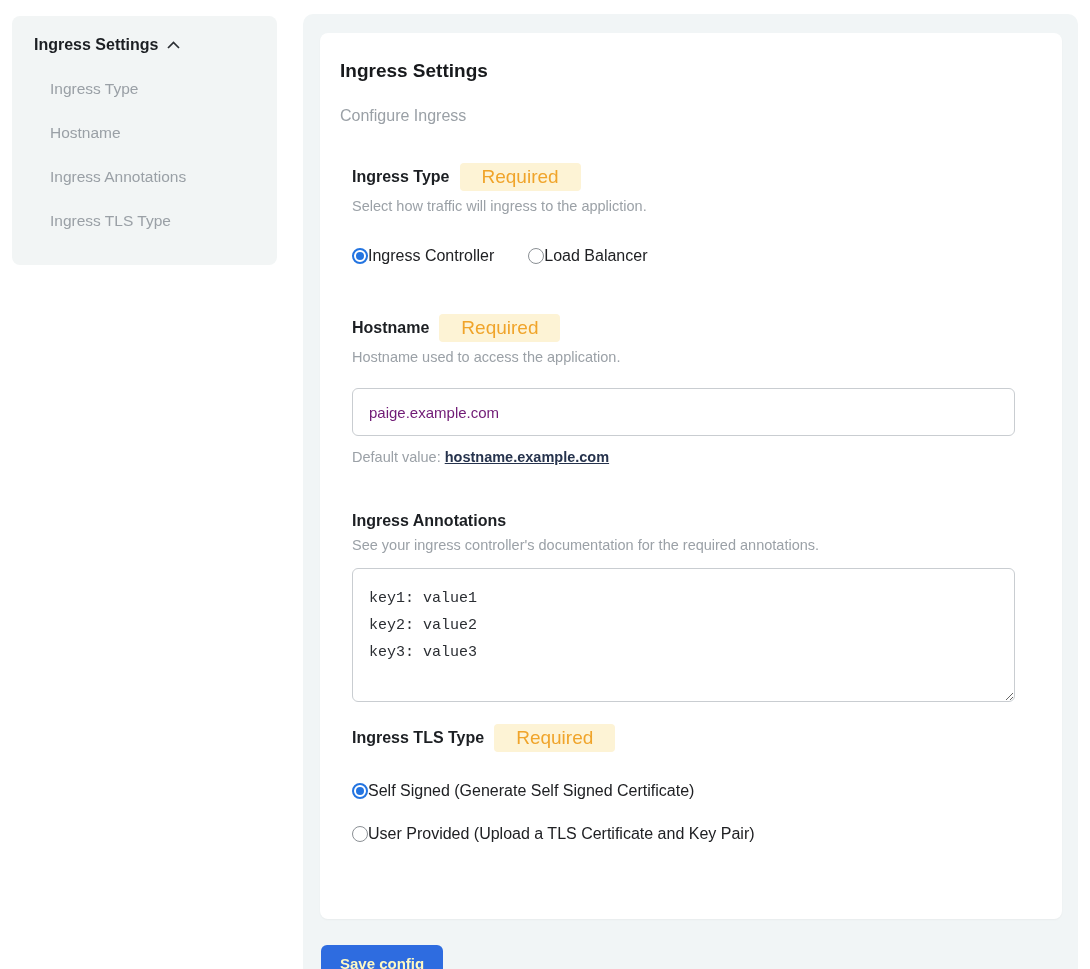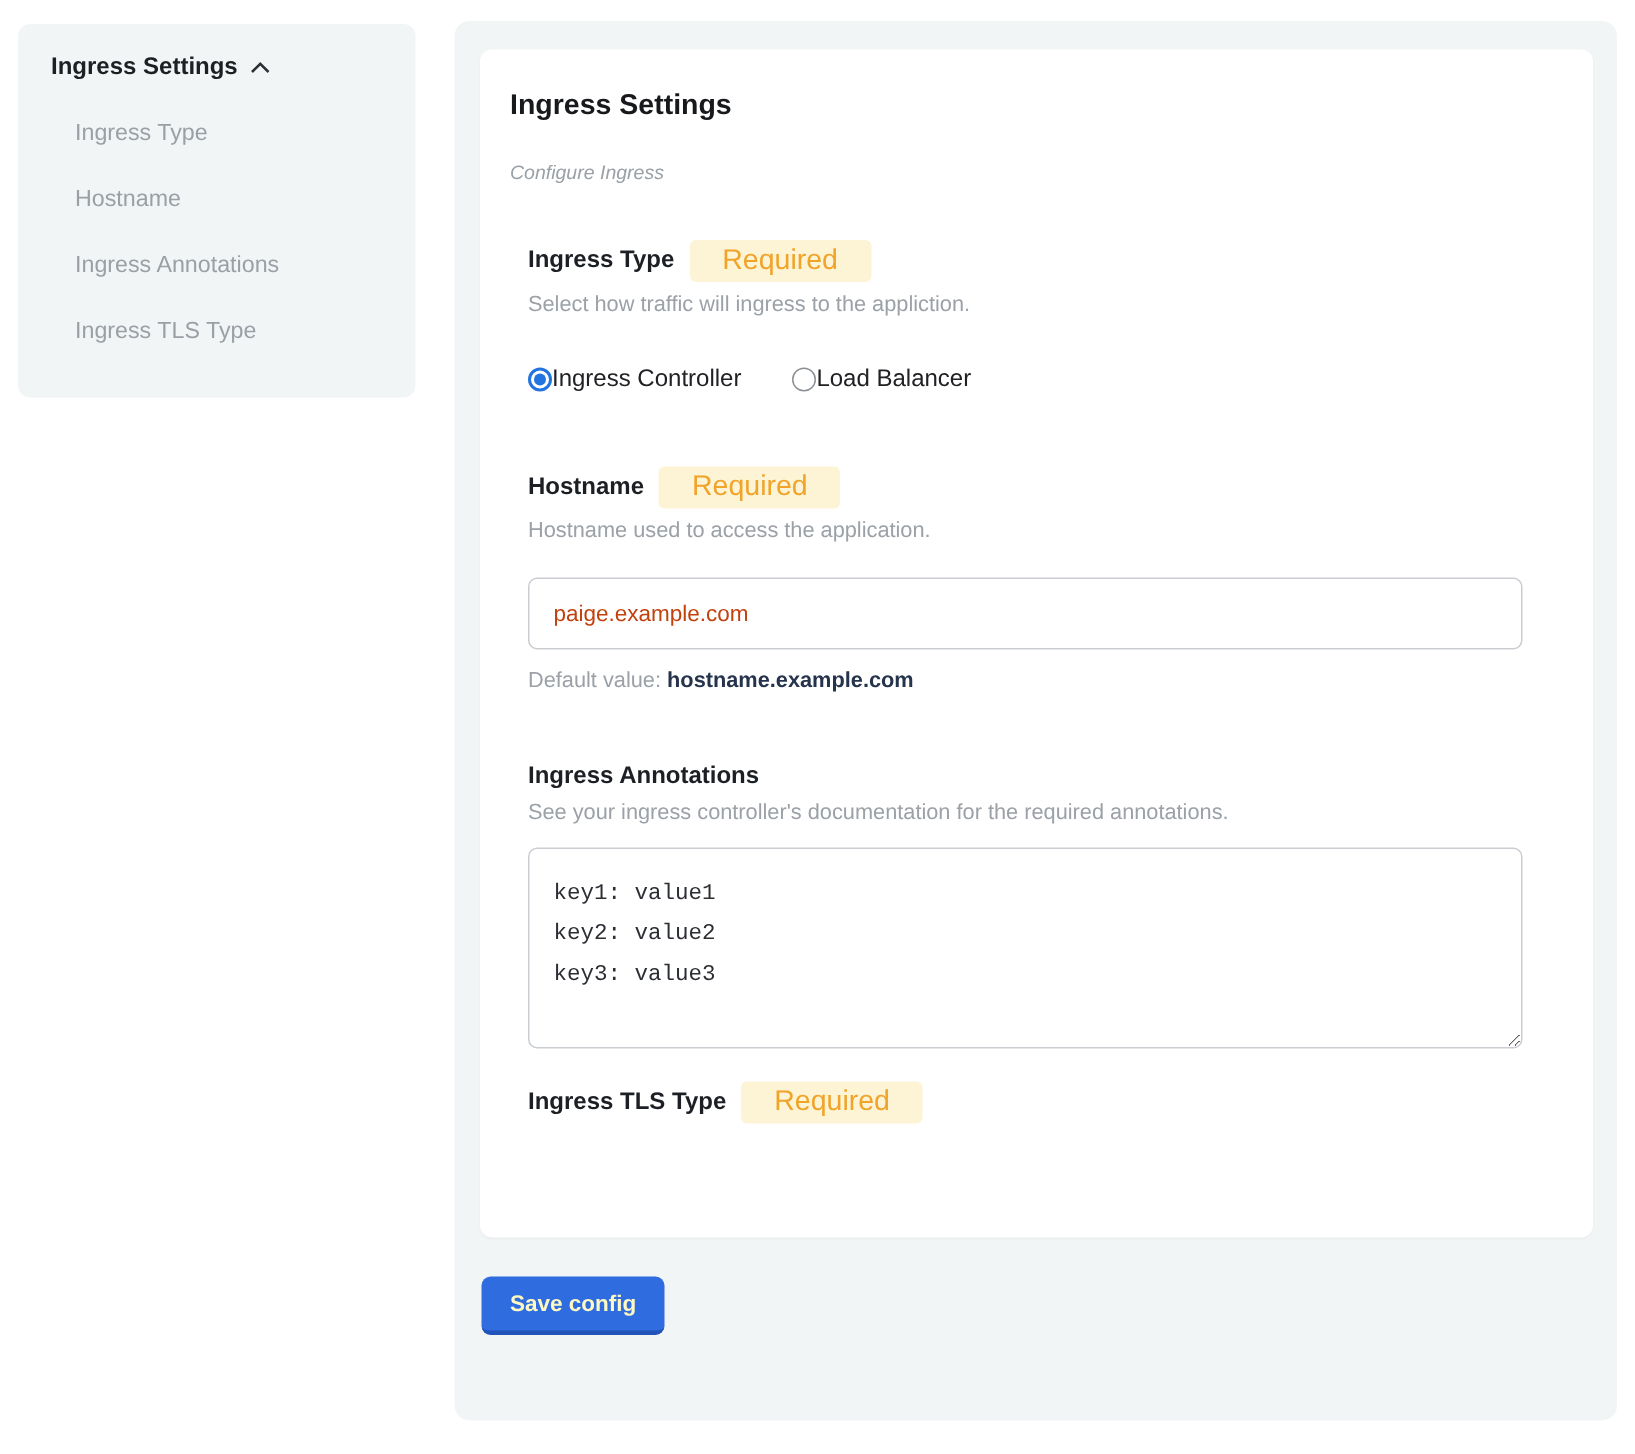--- a/index.html
+++ b/index.html
@@ -60,23 +60,22 @@
     box-shadow: 0 1px 2px rgba(0,0,0,0.04);
     padding: 27px 32px 76px 20px;
   }
   .card-title {
     font-size: 19px;
     font-weight: bold;
     color: #17191c;
   }
   .card-subtitle {
     margin-top: 25px;
-    font-size: 13px;
+    font-size: 16px;
     color: #9aa0a6;
-    font-style: italic;
   }
   .section { margin-left: 12px; }
   .label-row {
     display: flex;
     align-items: center;
     gap: 10px;
   }
   .section-label {
     font-size: 16px;
     font-weight: bold;
@@ -133,32 +132,32 @@
 
   
   .text-input {
     margin-top: 23px;
     width: 663px;
     height: 48px;
     border: 1px solid #c9cdd1;
     border-radius: 6px;
     padding: 0 16px;
     font-size: 15px;
-    color: #c2410c;
+    color: #701a75;
     font-family: "Liberation Sans", sans-serif;
     background: #fff;
     display: block;
     outline: none;
   }
   .helper {
     margin-top: 13px;
     font-size: 14.5px;
     color: #9ba1a7;
   }
-  .helper b { color: #26334d; font-weight: bold; }
+  .helper b { color: #26334d; font-weight: bold; text-decoration: underline; }
   .annotations-textarea {
     margin-top: 15px;
     width: 663px;
     height: 134px;
     border: 1px solid #c9cdd1;
     border-radius: 6px;
     padding: 16px 16px;
     font-family: "Liberation Mono", monospace;
     font-size: 15px;
     line-height: 27px;
@@ -256,20 +255,32 @@
         <textarea class="annotations-textarea" spellcheck="false" style="">key1: value1
 key2: value2
 key3: value3</textarea>
       </div>
 
       <div class="section mt-section-4">
         <div class="label-row">
           <span class="section-label">Ingress TLS Type</span>
           <span class="badge">Required</span>
         </div>
+        <div class="radio-stack mt-radios-tls">
+          <label class="radio-option">
+            <span class="radio-circle selected">
+                <span class="radio-dot"></span>
+              </span>
+            <span class="radio-label">Self Signed (Generate Self Signed Certificate)</span>
+          </label>
+          <label class="radio-option">
+            <span class="radio-circle"></span>
+            <span class="radio-label">User Provided (Upload a TLS Certificate and Key Pair)</span>
+          </label>
+        </div>
       </div>
 
     </section>
 
     <button class="save-btn">Save config</button>
   </main>
 
 </div>
 
 </body></html>

